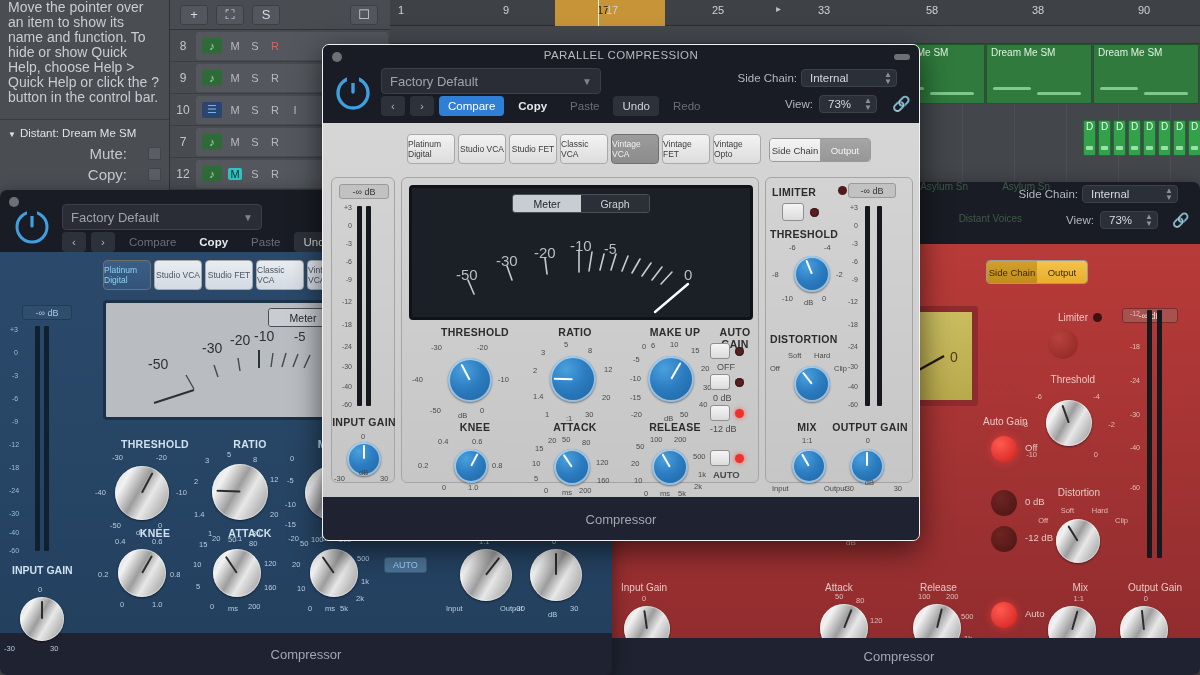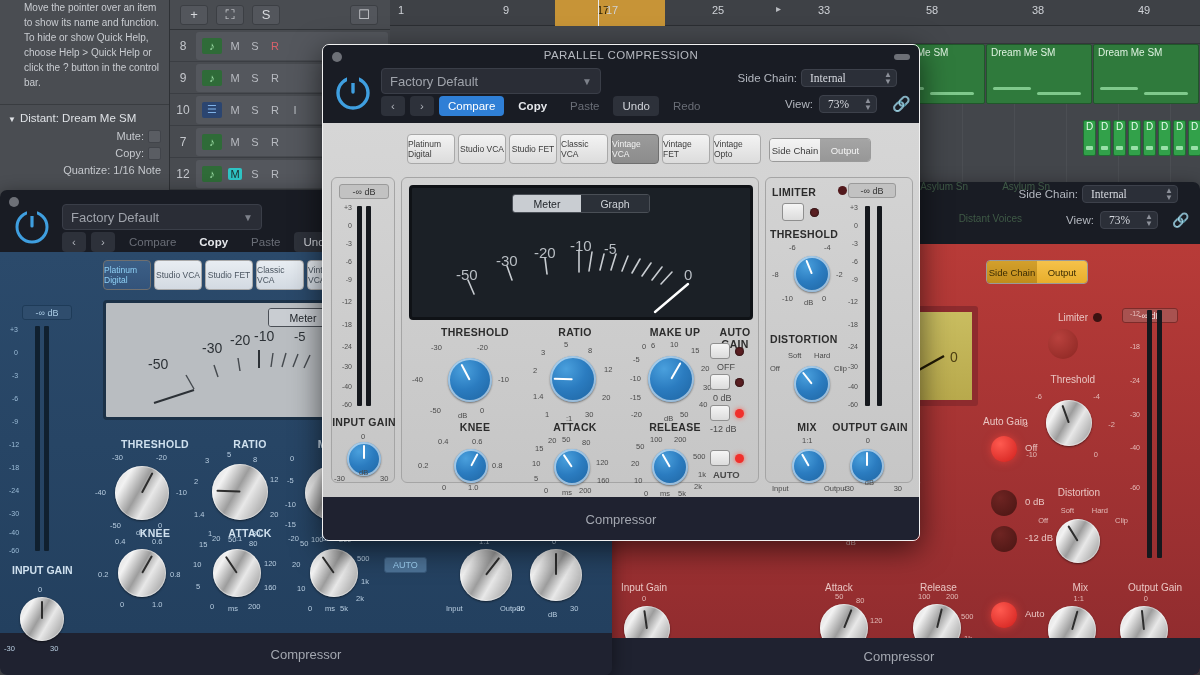--- a/index.html
+++ b/index.html
@@ -13,24 +13,24 @@
   #root { position: relative; width: 1200px; height: 675px; overflow: hidden; }
 
   
   .daw-bg { position:absolute; inset:0; background:#43464b; }
 
   .qh-panel {
     position:absolute; left:0; top:0; width:170px; height:675px;
     background:#4a4d52; border-right:1px solid #2e3135;
   }
   .qh-title { color:#e3e5e8; font-size:11.5px; font-weight:bold; padding:6px 8px 2px 8px; }
-  .qh-body { color:#c9ccd1; font-size:10px; line-height:15px; padding:0 8px 8px 24px; }
+  .qh-body { color:#c9ccd1; font-size:14px; line-height:15px; padding:0 8px 8px 8px; }
   .qh-sep { height:1px; background:#393c40; margin:6px 0 0 0; }
   .qh-region { color:#dfe2e6; font-size:11.5px; padding:7px 8px 4px 8px; }
-  .qh-row { display:flex; justify-content:flex-end; align-items:flex-start; gap:4px; padding:2px 8px; color:#c5c8cd; font-size:11px;}
+  .qh-row { display:flex; justify-content:flex-end; align-items:center; gap:21px; padding:2px 8px; color:#c5c8cd; font-size:15px;}
   .qh-chk { width:13px; height:13px; background:#5a5d63; border:1px solid #41444a; border-radius:2px;}
   .qh-tri { font-size:8px; display:inline-block; margin-right:4px; }
 
   .toolbar {
     position:absolute; left:170px; top:0; width:220px; height:30px;
     background:#494c51; border-bottom:1px solid #303337;
     display:flex; align-items:center; gap:8px; padding-left:10px;
   }
   .tb-btn {
     width:28px; height:20px; background:#53565c; border:1px solid #3c3f44; border-radius:3px;
@@ -98,21 +98,21 @@
   .preset-field .chev { position:absolute; right:8px; color:#7d818a; font-size:10px; }
   .hbtn {
     height:20px; border-radius:4px; display:flex; align-items:center; justify-content:center;
     font-size:11.5px; padding:0 9px; color:#cfd2d8; background:#2d313a;
   }
   .hbtn.dim { color:#6a6e77; background:transparent; }
   .hbtn.blue { background:#2f7fd6; color:#fff; }
   .hbtn.plain { background:transparent; color:#e6e8ec; font-weight:bold;}
   .hbtn.arrow { background:#2d313a; width:24px; padding:0; color:#aeb2ba; }
   .hdr-right { color:#b3b7bf; font-size:11.5px; }
-  .hdr-sel { background:#2b2f38; border:1px solid #3d414b; border-radius:4px; padding:2px 18px 2px 8px; position:relative; color:#d7dae0; font-size:11.5px;font-family:Liberation Serif, serif;}
+  .hdr-sel { background:#2b2f38; border:1px solid #3d414b; border-radius:4px; padding:2px 18px 2px 8px; position:relative; color:#d7dae0; font-size:11.5px;}
   .hdr-sel .stepper { position:absolute; right:4px; top:1px; font-size:8px; line-height:7px; color:#8d919a;}
 
   
   .skin-grey { background:linear-gradient(#d6d6d6,#c9c9c9); }
   .skin-blue { background:linear-gradient(#2b4a6b,#23405f); }
   .skin-red  { background:linear-gradient(#b83b38,#8e2b2e); }
 
   .model-tabs { display:flex; gap:3px; }
   .model-tab {
     width:48px; height:30px; border-radius:4px;
@@ -183,21 +183,21 @@
         </div>
       <div class="playhead"></div>
       <div class="arrow">▸</div>
       <div class="tick" style="left:8px">1</div>
       <div class="tick" style="left:113px">9</div>
       <div class="tick" style="left:216px">17</div>
       <div class="tick" style="left:322px">25</div>
       <div class="tick" style="left:428px">33</div>
       <div class="tick" style="left:536px">58</div>
       <div class="tick" style="left:642px">38</div>
-      <div class="tick" style="left:748px">49</div>
+      <div class="tick" style="left:748px">90</div>
     </div>
     <div class="tl-band"></div>
     <div class="grid-area"></div>
 
     <div class="region-row">
       <div class="region sel" style="left:168px; width:106px">
         <span class="rname">Dream Me SM</span>
       </div>
       <div class="region" style="left:275px; width:106px">
         <span class="rname">Dream Me SM</span>

